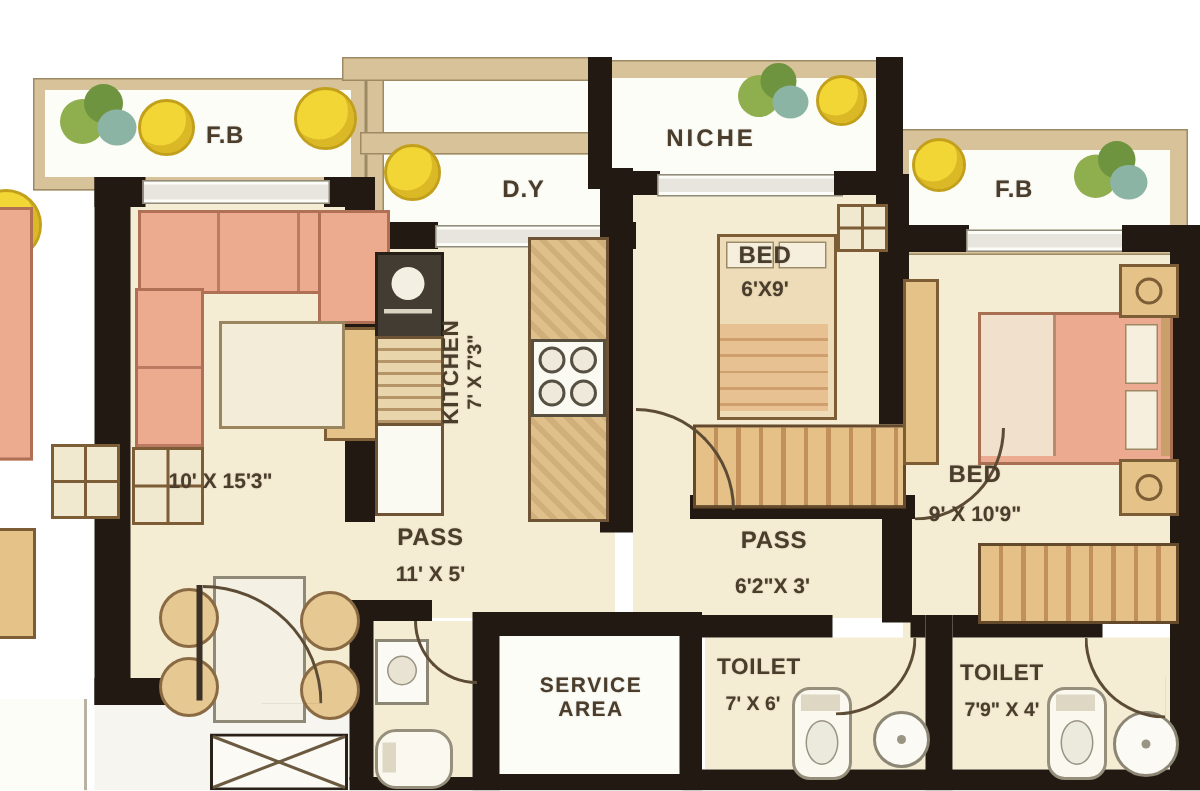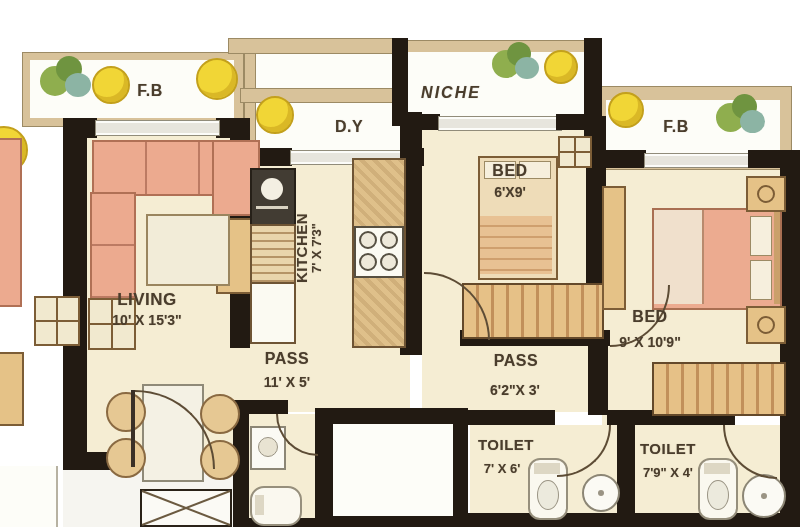--- a/index.html
+++ b/index.html
@@ -200,43 +200,43 @@
     <line x1="2" y1="2" x2="90" y2="36" stroke="#6b5a40" stroke-width="2"></line>
     <line x1="90" y1="2" x2="2" y2="36" stroke="#6b5a40" stroke-width="2"></line>
   </svg>
   <div class="furn salmon" style="left:-4px;top:138px;width:22px;height:165px;"></div>
   <div class="furn wood" style="left:-4px;top:352px;width:24px;height:70px;"></div>
   <div class="grid-t" style="left:34px;top:296px;width:42px;height:46px;"></div>
   <div class="white" style="left:0;top:466px;width:56px;height:61px;border-right:2px solid #b7b2a2;"></div>
 
   <div class="lbl" style="left:110px;top:82px;width:80px;">F.B</div>
   <div class="lbl" style="left:309px;top:118px;width:80px;">D.Y</div>
-  <div class="lbl" style="left:411px;top:84px;width:80px;letter-spacing:2px;font-style:italic;">NICHE</div>
+  <div class="lbl" style="left:434px;top:84px;width:80px;letter-spacing:2px;">NICHE</div>
   <div class="lbl" style="left:636px;top:118px;width:80px;">F.B</div>
 
-  <div class="lbl" style="left:97px;top:290px;width:100px;font-size:17px;">LIVING</div>
   <div class="lbl dims" style="left:87px;top:312px;width:120px;font-size:14px;">10' X 15'3"</div>
 
   <div class="vlabel" style="left:263px;top:225px;width:105px;height:46px;text-align:center;">
     <div class="lbl" style="position:static;font-size:15px;">KITCHEN</div>
     <div class="lbl dims" style="position:static;">7' X 7'3"</div>
   </div>
 
   <div class="lbl" style="left:480px;top:162px;width:60px;">BED</div>
   <div class="lbl dims" style="left:475px;top:184px;width:70px;font-size:14px;">6'X9'</div>
 
   <div class="lbl" style="left:252px;top:350px;width:70px;">PASS</div>
   <div class="lbl dims" style="left:250px;top:374px;width:74px;font-size:14px;">11' X 5'</div>
 
   <div class="lbl" style="left:480px;top:352px;width:72px;">PASS</div>
   <div class="lbl dims" style="left:472px;top:382px;width:86px;font-size:14px;">6'2"X 3'</div>
 
   <div class="lbl" style="left:615px;top:308px;width:70px;">BED</div>
   <div class="lbl dims" style="left:608px;top:334px;width:84px;font-size:14px;">9' X 10'9"</div>
 
+  <div class="lbl" style="left:352px;top:448px;width:84px;font-size:14px;letter-spacing:1px;">SERVICE AREA</div>
 
   <div class="lbl" style="left:470px;top:436px;width:72px;font-size:15px;">TOILET</div>
   <div class="lbl dims" style="left:472px;top:462px;width:60px;">7' X 6'</div>
 
   <div class="lbl" style="left:632px;top:440px;width:72px;font-size:15px;">TOILET</div>
   <div class="lbl dims" style="left:630px;top:466px;width:76px;">7'9" X 4'</div>
 
 </div>
 
 </body></html>

